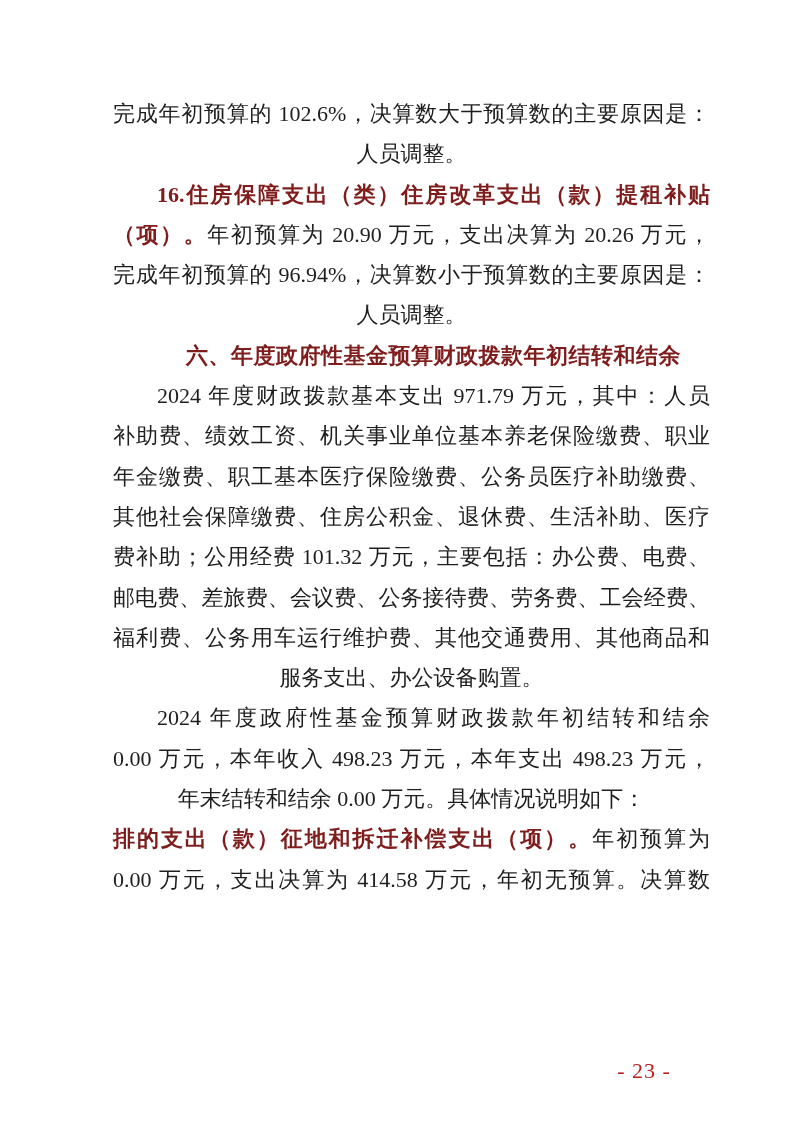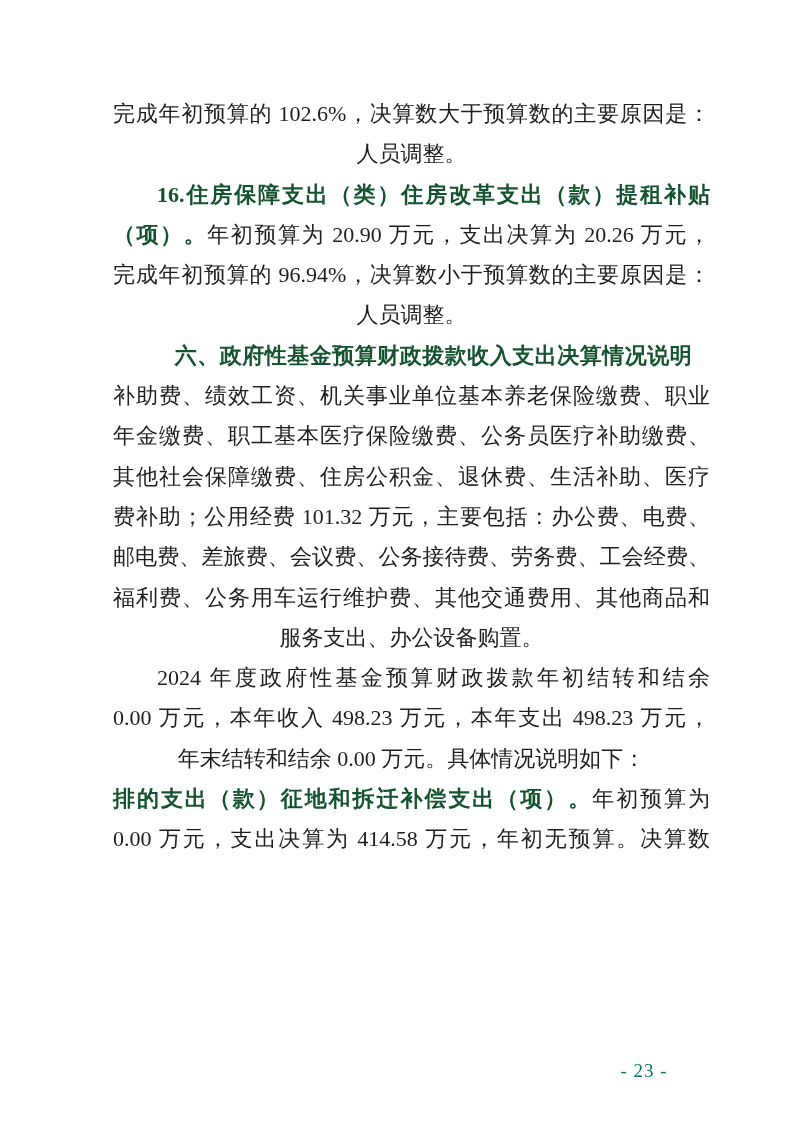--- a/index.html
+++ b/index.html
@@ -28,44 +28,45 @@
     text-align: center;
     white-space: nowrap;
   }
   .line.just {
     white-space: normal;
     text-align: justify;
     text-align-last: justify;
   }
   .line.ind { text-indent: 44px; }
   .seg { font-weight: 400; }
-  .seg.bold { font-weight: 700; color: #14532d; }
+  .seg.bold { font-weight: 700; color: #7f1d1d; }
   .line.hei .seg.bold { font-family: "Liberation Sans", "DejaVu Sans", sans-serif; letter-spacing: 0.5px; }
   .page-number {
     position: absolute;
     top: 1058px; left: 594px; width: 100px;
     text-align: center;
-    font-size: 19px;
+    font-size: 22px;
     line-height: 26px;
-    color: #0f766e;
+    color: #b91c1c;
     letter-spacing: 1px;
   }
 </style>
 </head>
 <body>
 
 <div class="page">
   <div class="doc-body" id="doc-body" style="color: rgb(30, 30, 30);">
       <div class="line just"><span class="seg">完成年初预算的 102.6%，决算数大于预算数的主要原因是：</span></div>
       <div class="line"><span class="seg">人员调整。</span></div>
       <div class="line just ind"><span class="seg bold">16.住房保障支出（类）住房改革支出（款）提租补贴</span></div>
       <div class="line just"><span class="seg bold">（项）。</span><span class="seg">年初预算为 20.90 万元，支出决算为 20.26 万元，</span></div>
       <div class="line just"><span class="seg">完成年初预算的 96.94%，决算数小于预算数的主要原因是：</span></div>
       <div class="line"><span class="seg">人员调整。</span></div>
-      <div class="line ind hei"><span class="seg bold">六、政府性基金预算财政拨款收入支出决算情况说明</span></div>
+      <div class="line ind hei"><span class="seg bold">六、年度政府性基金预算财政拨款年初结转和结余</span></div>
+      <div class="line just ind"><span class="seg">2024 年度财政拨款基本支出 971.79 万元，其中：人员</span></div>
       <div class="line just"><span class="seg">补助费、绩效工资、机关事业单位基本养老保险缴费、职业</span></div>
       <div class="line just"><span class="seg">年金缴费、职工基本医疗保险缴费、公务员医疗补助缴费、</span></div>
       <div class="line just"><span class="seg">其他社会保障缴费、住房公积金、退休费、生活补助、医疗</span></div>
       <div class="line just"><span class="seg">费补助；公用经费 101.32 万元，主要包括：办公费、电费、</span></div>
       <div class="line just"><span class="seg">邮电费、差旅费、会议费、公务接待费、劳务费、工会经费、</span></div>
       <div class="line just"><span class="seg">福利费、公务用车运行维护费、其他交通费用、其他商品和</span></div>
       <div class="line"><span class="seg">服务支出、办公设备购置。</span></div>
       <div class="line just ind"><span class="seg">2024 年度政府性基金预算财政拨款年初结转和结余</span></div>
       <div class="line just"><span class="seg">0.00 万元，本年收入 498.23 万元，本年支出 498.23 万元，</span></div>
       <div class="line"><span class="seg">年末结转和结余 0.00 万元。具体情况说明如下：</span></div>

